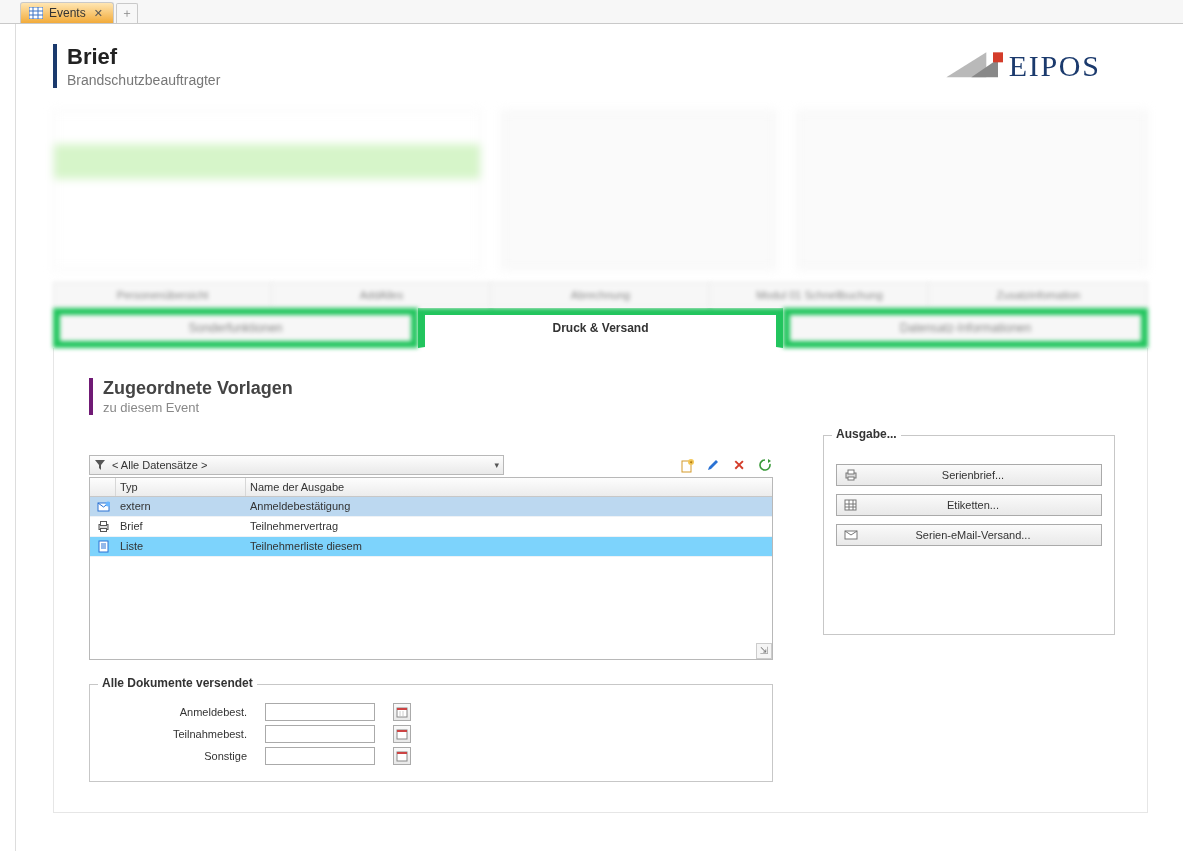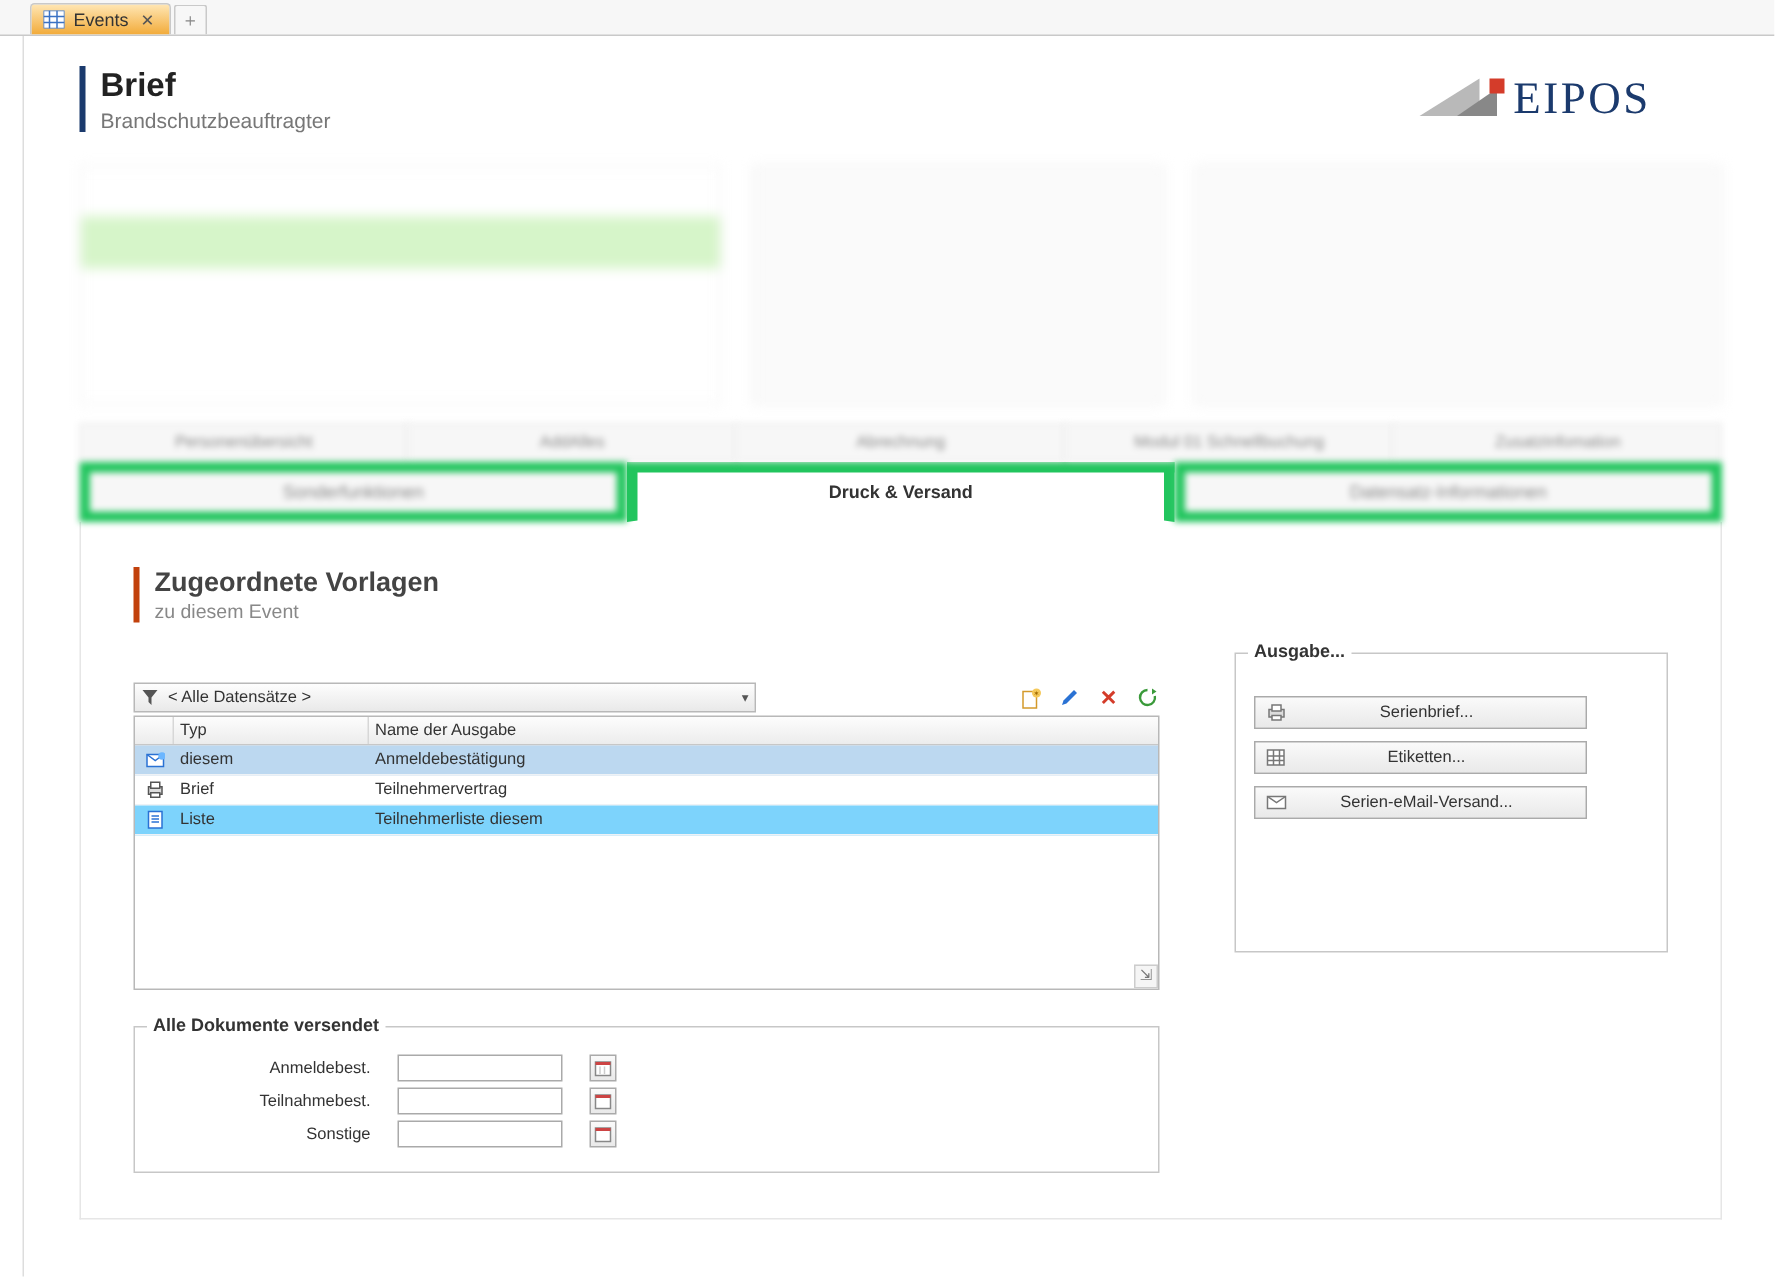--- a/index.html
+++ b/index.html
@@ -104,21 +104,21 @@
   color: #333;
   border-bottom: 1px solid #fff;
 }
 
 
 .main-panel {
   border: 1px solid #e6e6e6;
   border-top: none;
   padding: 30px 35px 30px 35px;
 }
-.sub-header { border-left: 4px solid #c2410c; padding-left: 10px; margin-bottom: 20px; }
+.sub-header { border-left: 4px solid #701a75; padding-left: 10px; margin-bottom: 20px; }
 .sub-header h2 { font-size: 18px; font-weight: 600; color: #444; }
 .sub-header .s2 { font-size: 13px; color: #888; margin-top: 1px; }
 
 .columns { display: flex; gap: 50px; align-items: flex-start; }
 .left-col { flex: 2.2; }
 .right-col { flex: 1; }
 
 
 .filter-bar { display: flex; align-items: center; gap: 6px; margin-bottom: 2px; margin-top: 20px; }
 .filter-select {
@@ -190,21 +190,21 @@
   display: grid;
   grid-template-columns: 28px 1fr;
   align-items: center;
   height: 22px;
   border: 1px solid #aaa;
   background: linear-gradient(#fafafa, #e9e9e9);
   font-size: 11px;
   color: #333;
   cursor: pointer;
   margin-bottom: 8px;
-  width: 222px;
+  width: 266px;
 }
 .out-btn .bicon { display: flex; align-items: center; justify-content: center; border-right: 1px solid #fff0; }
 .out-btn .btxt { text-align: center; padding-right: 20px; }
 
 
 .docs-fieldset {
   border: 1px solid #c7c7c7;
   padding: 18px 12px 12px 12px;
   position: relative;
   margin-top: 24px;
@@ -325,21 +325,21 @@
           </div>
           <div class="tbl-body" id="tbl-body">
             <div class="tbl-row selected">
                 <div class="row-icon">
                   <svg viewBox="0 0 13 11">
                     <rect x="1" y="2" width="11" height="8" fill="#fff" stroke="#2a72d4"></rect>
                     <polyline points="1,2 6.5,6 12,2" fill="none" stroke="#2a72d4"></polyline>
                     <circle cx="11" cy="3" r="2.5" fill="#6bb6ff"></circle>
                   </svg>
                 </div>
-                <div>diesem</div>
+                <div>extern</div>
                 <div>Anmeldebestätigung</div>
               </div>
               <div class="tbl-row">
                 <div class="row-icon">
                   <svg viewBox="0 0 13 12">
                     <rect x="2" y="4" width="9" height="5" fill="#ddd" stroke="#555"></rect>
                     <rect x="3.5" y="1" width="6" height="4" fill="#fff" stroke="#555"></rect>
                     <rect x="3.5" y="8" width="6" height="3" fill="#fff" stroke="#555"></rect>
                   </svg>
                 </div>

